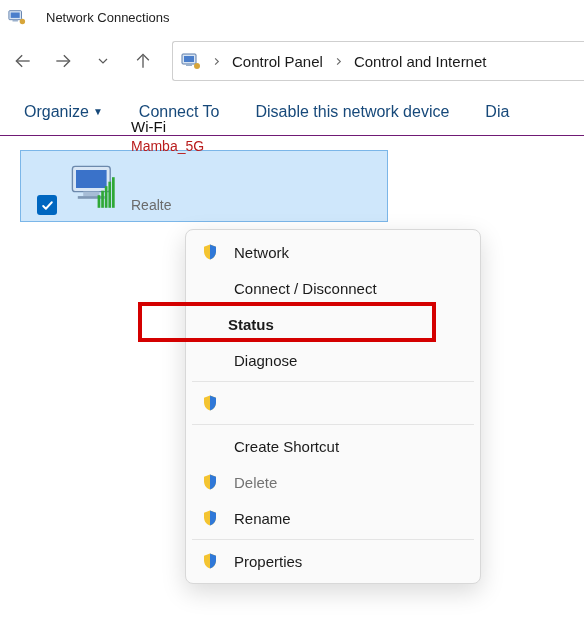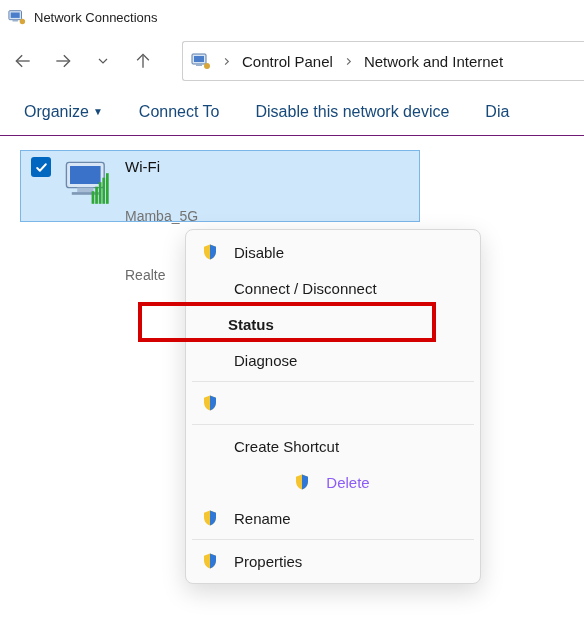--- a/index.html
+++ b/index.html
@@ -12,33 +12,33 @@
     width: 584px;
     height: 630px;
     overflow: hidden;
     position: relative;
   }
 
   
   .titlebar {
     display: flex;
     align-items: center;
-    gap: 8px;
+    gap: 20px;
     padding: 6px 4px 6px 8px;
     height: 34px;
   }
   .titlebar .icon { width: 18px; height: 18px; }
   .titlebar-text { font-size: 13px; color: #222; }
 
   
   .navbar {
     display: flex;
     align-items: center;
     padding: 8px 0 8px 12px;
-    gap: 10px;
+    gap: 0;
     height: 54px;
   }
   .nav-arrows { display: flex; align-items: center; gap: 18px; margin-right: 18px; }
   .nav-arrows span, .nav-arrows svg { color: #555; }
   .arrow { width: 22px; height: 22px; display: flex; align-items: center; justify-content: center; color: #555; cursor: pointer; }
   .addr {
     flex: 1;
     height: 40px;
     border: 1px solid #cfcfcf;
     border-right: none;
@@ -66,42 +66,42 @@
     color: #0a4a8a;
     font-size: 16px;
   }
   .toolbar .item { display: flex; align-items: center; gap: 4px; cursor: pointer; color: #17497a;}
   .toolbar .caret { font-size: 10px; }
 
   
   .content { padding: 14px 20px; position: relative; }
 
   .adapter {
-    width: 400px;
+    width: 368px;
     height: 72px;
     border: 1px solid #7bb6e8;
     background: #cfe7fb;
     display: flex;
-    align-items: flex-start;
-    padding: 6px 10px;
+    align-items: flex-end;
+    padding: 6px 16px;
     gap: 10px;
     position: relative;
   }
   .adapter-check {
     width: 20px; height: 20px;
     background: #0067c0;
     border-radius: 3px;
     display: flex; align-items: center; justify-content: center;
     flex-shrink: 0;
   }
   .adapter-check svg { stroke: #fff; }
   .adapter-icon { width: 54px; height: 54px; flex-shrink: 0; position: relative; }
   .adapter-text { display:flex; flex-direction: column; line-height: 1.35; }
   .adapter-name { font-size: 15px; color: #111; }
-  .adapter-ssid { font-size: 14px; color: #737373; margin-top: 30px; }
+  .adapter-ssid { font-size: 14px; color: #b91c1c; }
   .adapter-dev  { font-size: 14px; color: #6b6b6b; margin-top: 40px; }
 
   
   .menu {
     position: absolute;
     left: 185px;
     top: 229px;
     width: 296px;
     background: #fafafa;
     border: 1px solid #d8d8d8;
@@ -112,21 +112,21 @@
   }
   .menu-item {
     display: flex;
     align-items: center;
     height: 36px;
     padding: 0 18px 0 14px;
     gap: 14px;
     font-size: 15px;
     cursor: pointer;
   }
-  .menu-item.disabled { color: #8b5cf6; cursor: default; justify-content: center; }
+  .menu-item.disabled { color: #737373; cursor: default; }
   .menu-item .micon { width: 20px; height: 20px; flex-shrink:0; display:flex; align-items:center; justify-content:center;}
   .menu-sep { height: 1px; background: #e4e4e4; margin: 3px 6px; }
   .menu-highlight {
     position: absolute;
     border: 4px solid #d40000;
     top: 72px;
     left: -48px;
     width: 298px;
     height: 40px;
     pointer-events: none;
@@ -192,21 +192,21 @@
       <svg width="11" height="11" viewBox="0 0 24 24" fill="none" stroke="#6a6a6a" stroke-width="2.4">
           <polyline points="9 5 16 12 9 19"></polyline>
         </svg>
     </span>
     <span class="crumb">Control Panel</span>
     <span class="chev">
       <svg width="11" height="11" viewBox="0 0 24 24" fill="none" stroke="#6a6a6a" stroke-width="2.4">
           <polyline points="9 5 16 12 9 19"></polyline>
         </svg>
     </span>
-    <span class="crumb">Network and Internet</span>
+    <span class="crumb">Control and Internet</span>
   </div>
 </div>
 
 <div class="toolbar">
   <span class="item">
     <span>Organize</span>
     <span class="caret">▼</span>
   </span>
   <span class="item">Connect To</span>
   <span class="item">Disable this network device</span>
@@ -243,21 +243,21 @@
 
 <div class="menu">
 
   <div class="menu-item">
     <span class="micon">
       <svg viewBox="0 0 24 24" width="18" height="18">
           <path d="M12 2 L20 5 V11 C20 17 16 21 12 22 C8 21 4 17 4 11 V5 Z" fill="#f4c431"></path>
           <path d="M12 2 L20 5 V11 C20 17 16 21 12 22 Z" fill="#2f78d8"></path>
         </svg>
     </span>
-    <span>Disable</span>
+    <span>Network</span>
   </div>
 
   <div class="menu-item">
     <span class="micon"></span>
     <span>Connect / Disconnect</span>
   </div>
 
   <div class="menu-item bold">
     <span class="micon"></span>
     <span>Status</span>

